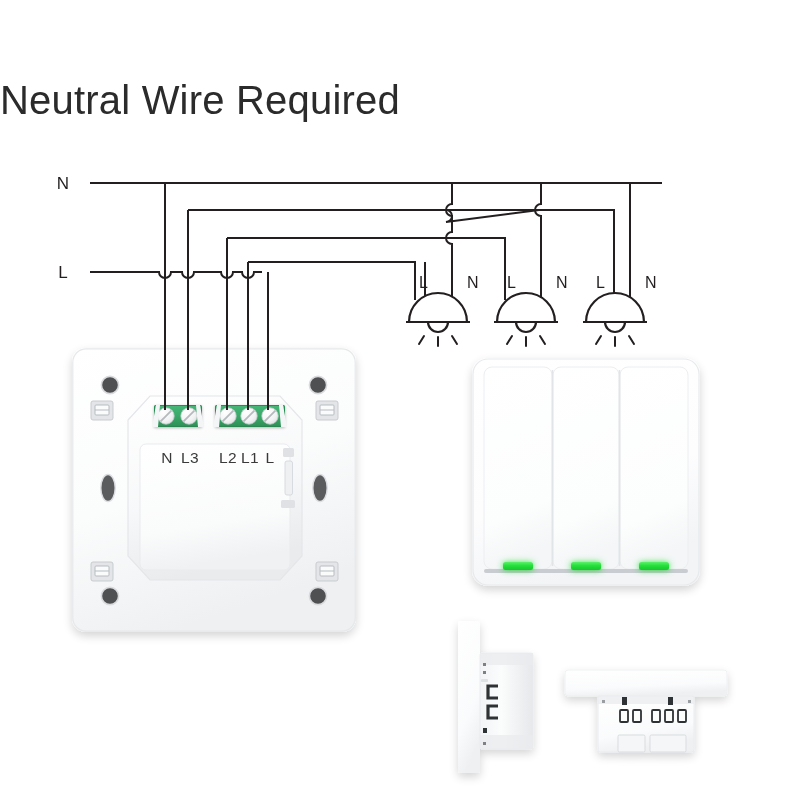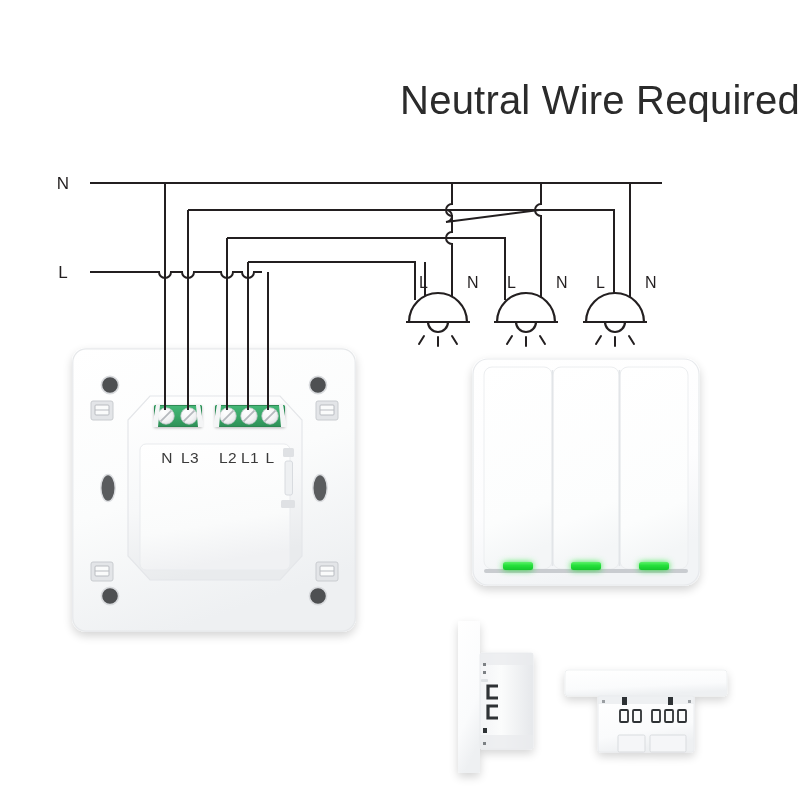--- a/index.html
+++ b/index.html
@@ -8,21 +8,21 @@
     width:800px;height:800px;
     background:#ffffff;
     font-family:"Liberation Sans","DejaVu Sans",sans-serif;
     overflow:hidden;
     position:relative;
   }
   #stage{position:relative;width:800px;height:800px;}
 
   .title{
     position:absolute;left:0;top:78px;width:800px;
-    text-align:right;
+    text-align:left;
     font-size:40px;
     font-weight:300;
     letter-spacing:0.2px;
     color:#2b2b2b;
     white-space:nowrap;
   }
 
   svg.layer{position:absolute;left:0;top:0;width:800px;height:800px;}
 
   .wire{fill:none;stroke:#231f20;stroke-width:2;stroke-linecap:butt;stroke-linejoin:miter;}

